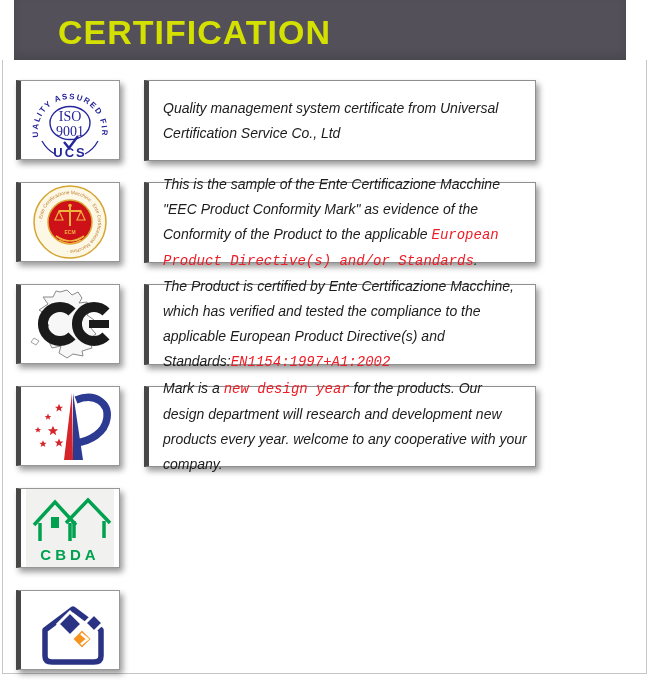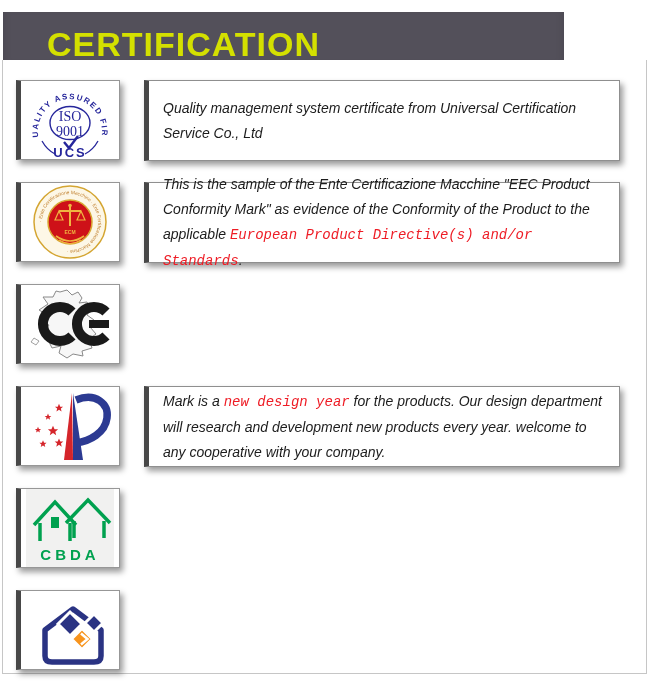--- a/index.html
+++ b/index.html
@@ -1,45 +1,44 @@
 <!DOCTYPE html>
 <html style="--header-bg: #53505a; --header-text: #d4e000; --red: #ee1c25; --body: #1c1c1c;"><head>
 <meta charset="utf-8">
 <style>
   html,body{margin:0;padding:0;}
   body{
     width:650px;height:686px;position:relative;background:#ffffff;
     font-family:"Liberation Sans", sans-serif;overflow:hidden;
   }
   .header{
-    position:absolute;left:3px;top:0;width:561px;height:60px;
+    position:absolute;left:14px;top:0;width:612px;height:60px;
     background:var(--header-bg,#53505a);
     box-shadow:inset 0 -5px 8px rgba(0,0,0,0.12);
-    margin-top:12px;
   }
   .header-title{
     color:var(--header-text,#d4e000);
     font-size:34px;font-weight:bold;letter-spacing:1px;
     padding:13px 0 0 44px;
   }
   .content{
     position:absolute;top:60px;left:2px;width:645px;height:614px;
     border:1px solid #c6c6c6;border-top:none;background:#fff;
     box-sizing:border-box;padding:20px 0 0 13px;
   }
   .row{display:flex;margin-bottom:22px;height:80px;}
   .logo-card{
     width:104px;height:80px;box-sizing:border-box;background:#fff;
     border:1px solid #979797;border-left:5px solid #474747;
     box-shadow:3px 4px 6px rgba(0,0,0,0.40);
     display:flex;align-items:center;justify-content:center;
     margin-right:24px;flex:none;
   }
   .text-card{
-    width:476px;height:81px;box-sizing:border-box;background:#fff;
+    width:392px;height:81px;box-sizing:border-box;background:#fff;
     border:1px solid #8f8f8f;border-left:5px solid #474747;
     box-shadow:3px 4px 6px rgba(0,0,0,0.40);
     display:flex;align-items:center;
     padding:2px 8px 2px 14px;
     font-style:italic;font-size:14px;line-height:25px;
     color:var(--body,#1c1c1c);
   }
   .text-card .red{color:var(--red,#ee1c25);font-family:Liberation Mono, monospace;}
   svg text{font-family:"Liberation Sans", sans-serif;}
   svg .serif{font-family:"Liberation Serif", serif;}
@@ -107,20 +106,23 @@
       <svg width="88" height="72" viewBox="0 0 88 72">
         <path d="M34,4 L41,2 L46,7 L52,4 L56,10 L53,15 L61,14 L65,21 L61,27 L68,32 L64,39 L70,46 L63,51 L66,60 L56,63 L57,68 L47,66 L41,70 L33,65 L35,58 L26,60 L22,52 L28,47 L18,44 L23,37 L14,33 L20,26 L13,22 L22,16 L17,9 L27,9 L30,3 Z" fill="#f7f7f7" stroke="#8a8a8a" stroke-width="1"></path>
         <path d="M8,50 l5,3 -3,4 -5,-3 z" fill="#fdfdfd" stroke="#8a8a8a" stroke-width="0.8"></path>
         <g>
           <path d="M 46,24 A 17,17 0 1 0 46,48" stroke="#1a1a1a" stroke-width="10" fill="none"></path>
           <path d="M 80,24 A 17,17 0 1 0 80,48" stroke="#1a1a1a" stroke-width="10" fill="none"></path>
           <line x1="63" y1="36" x2="83" y2="36" stroke="#1a1a1a" stroke-width="8"></line>
         </g>
       </svg>
     </div>
+    <div class="text-card">
+      <div><span>The Product is certified by Ente Certificazione Macchine, which has verified and tested the compliance to the applicable European Product Directive(s) and Standards:</span><span class="red">EN1154:1997+A1:2002</span></div>
+    </div>
   </div>
 
   <div class="row">
     <div class="logo-card">
       <svg width="88" height="76" viewBox="0 0 88 76">
         <defs>
           <path id="star4" d="M0,-5.3 L1.55,-1.65 L5.1,-1.65 L2.3,0.7 L3.2,4.3 L0,2.1 L-3.2,4.3 L-2.3,0.7 L-5.1,-1.65 L-1.55,-1.65 Z"></path>
         </defs>
         <g fill="#d5252b">
           <use href="#star4" transform="translate(33,20) scale(0.8)"></use>

